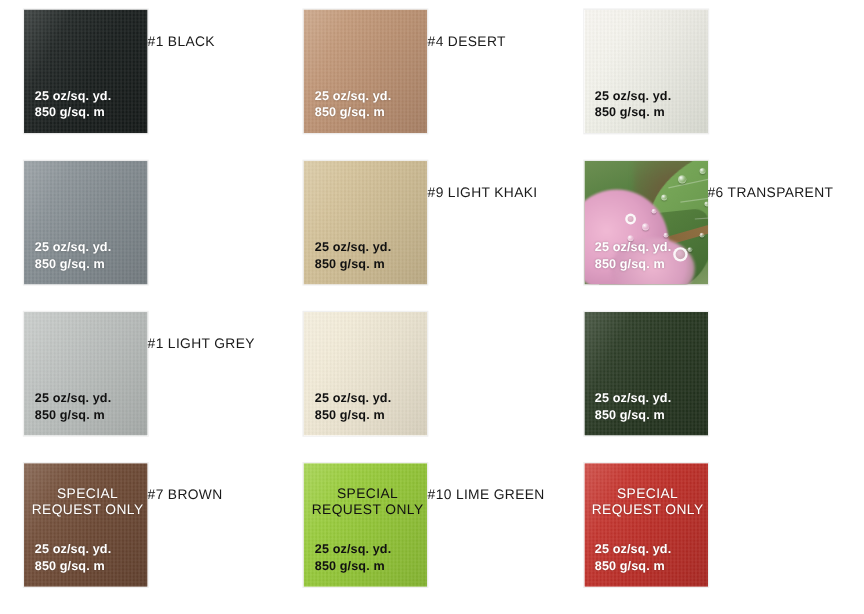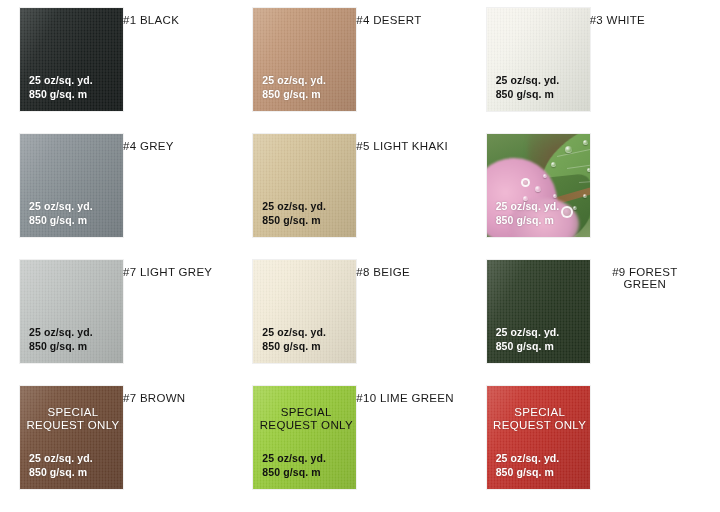--- a/index.html
+++ b/index.html
@@ -84,21 +84,21 @@
     left: 9px;
     bottom: 10px;
     font-size: 10.5px;
     font-weight: bold;
     line-height: 1.28;
     letter-spacing: 0.1px;
     white-space: nowrap;
   }
 
   .swatch-caption {
-    margin-top: 7px;
+    margin-top: 22px;
     text-align: center;
     font-size: 11.5px;
     color: #1a1a1a;
     letter-spacing: 0.3px;
     line-height: 1;
   }
 
   .light-text  { color: #ffffff; text-shadow: 0 0 2px rgba(0,0,0,0.28); }
   .dark-text   { color: #111111; }
 
@@ -186,45 +186,43 @@
     <div class="swatch-cell">
       <div class="swatch-tile">
         <div class="swatch-fill" style="background: linear-gradient(150deg, rgb(246, 244, 238) 0%, rgb(238, 240, 230) 100%);"></div>
         <div class="swatch-texture"></div>
         <div class="swatch-sheen"></div>
         <div class="weight-block dark-text">
           <div>25 oz/sq. yd.</div>
           <div>850 g/sq. m</div>
         </div>
       </div>
-      <div class="swatch-caption">#3 WHITE</div>
     </div>
     <div class="swatch-cell">
       <div class="swatch-tile">
         <div class="swatch-fill" style="background: linear-gradient(150deg, rgb(140, 148, 153) 0%, rgb(126, 135, 140) 100%);"></div>
         <div class="swatch-texture"></div>
         <div class="swatch-sheen"></div>
         <div class="weight-block light-text">
           <div>25 oz/sq. yd.</div>
           <div>850 g/sq. m</div>
         </div>
       </div>
-      <div class="swatch-caption">#4 GREY</div>
     </div>
     <div class="swatch-cell">
       <div class="swatch-tile">
         <div class="swatch-fill" style="background: linear-gradient(150deg, rgb(214, 196, 155) 0%, rgb(207, 188, 146) 100%);"></div>
         <div class="swatch-texture"></div>
         <div class="swatch-sheen"></div>
         <div class="weight-block dark-text">
           <div>25 oz/sq. yd.</div>
           <div>850 g/sq. m</div>
         </div>
       </div>
-      <div class="swatch-caption">#5 LIGHT KHAKI</div>
+      <div class="swatch-caption">#9 LIGHT KHAKI</div>
     </div>
     <div class="swatch-cell">
       <div class="swatch-tile">
         <div class="photo-scene">
           <div class="brownpatch"></div>
           <div class="leaf leaf-a"></div>
           <div class="leaf leaf-c"></div>
           <div class="leaf leaf-b"></div>
           <div class="leaf leaf-d"></div>
           <div class="stem"></div>
@@ -264,56 +262,55 @@
           <div class="drop" style="left: 182px; top: 72px; width: 4px; height: 4px;"></div>
           <div class="drop-ring" style="left: 74px; top: 72px; width: 12px; height: 12px;"></div>
           <div class="drop-ring" style="left: 148px; top: 70px; width: 13px; height: 13px;"></div>
           <div class="drop-ring" style="left: 34px; top: 44px; width: 9px; height: 9px;"></div>
         </div>
         <div class="weight-block light-text">
           <div>25 oz/sq. yd.</div>
           <div>850 g/sq. m</div>
         </div>
       </div>
+      <div class="swatch-caption">#6 TRANSPARENT</div>
     </div>
     <div class="swatch-cell">
       <div class="swatch-tile">
         <div class="swatch-fill" style="background: linear-gradient(150deg, rgb(194, 198, 196) 0%, rgb(182, 187, 185) 100%);"></div>
         <div class="swatch-texture"></div>
         <div class="swatch-sheen"></div>
         <div class="weight-block dark-text">
           <div>25 oz/sq. yd.</div>
           <div>850 g/sq. m</div>
         </div>
       </div>
-      <div class="swatch-caption">#7 LIGHT GREY</div>
+      <div class="swatch-caption">#1 LIGHT GREY</div>
     </div>
     <div class="swatch-cell">
       <div class="swatch-tile">
         <div class="swatch-fill" style="background: linear-gradient(150deg, rgb(243, 236, 217) 0%, rgb(239, 231, 210) 100%);"></div>
         <div class="swatch-texture"></div>
         <div class="swatch-sheen"></div>
         <div class="weight-block dark-text">
           <div>25 oz/sq. yd.</div>
           <div>850 g/sq. m</div>
         </div>
       </div>
-      <div class="swatch-caption">#8 BEIGE</div>
     </div>
     <div class="swatch-cell">
       <div class="swatch-tile">
         <div class="swatch-fill" style="background: linear-gradient(150deg, rgb(43, 60, 37) 0%, rgb(36, 52, 31) 100%);"></div>
         <div class="swatch-texture"></div>
         <div class="swatch-sheen"></div>
         <div class="weight-block light-text">
           <div>25 oz/sq. yd.</div>
           <div>850 g/sq. m</div>
         </div>
       </div>
-      <div class="swatch-caption">#9 FOREST GREEN</div>
     </div>
     <div class="swatch-cell">
       <div class="swatch-tile">
         <div class="swatch-fill" style="background: linear-gradient(150deg, rgb(117, 80, 58) 0%, rgb(107, 71, 51) 100%);"></div>
         <div class="swatch-texture"></div>
         <div class="swatch-sheen"></div>
         <div class="special-note light-text">SPECIAL REQUEST ONLY</div>
         <div class="weight-block light-text">
           <div>25 oz/sq. yd.</div>
           <div>850 g/sq. m</div>

